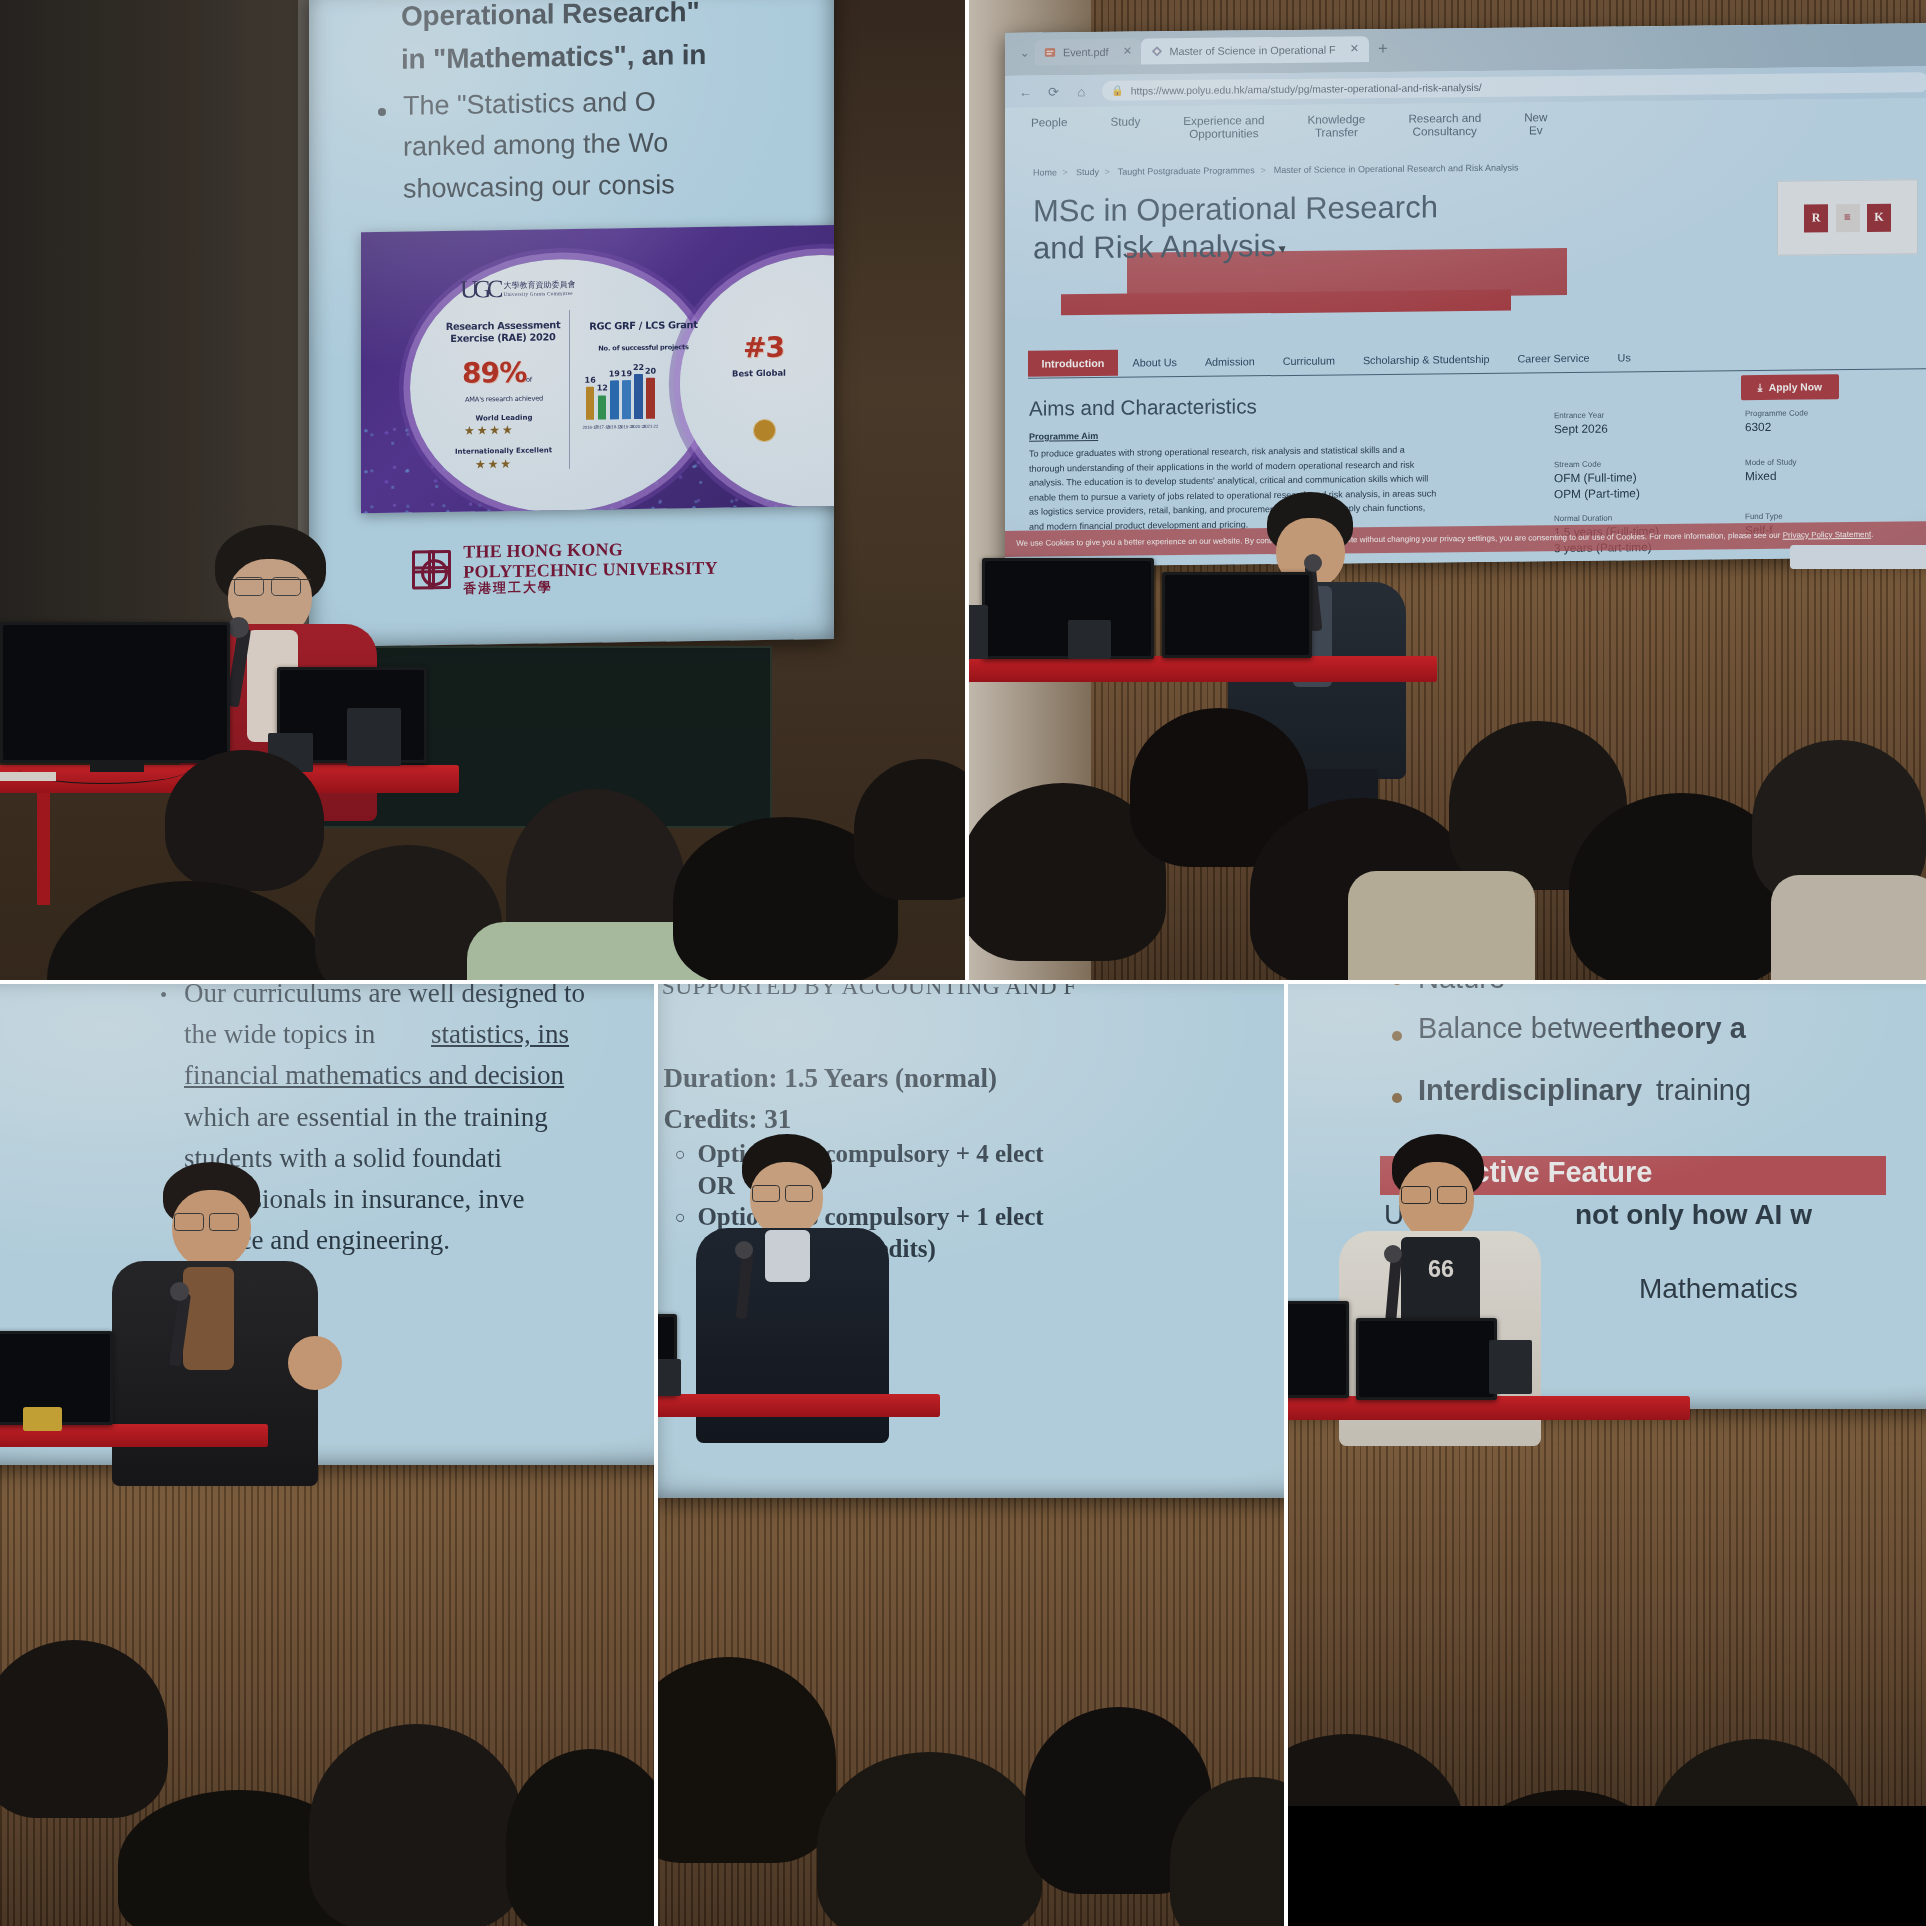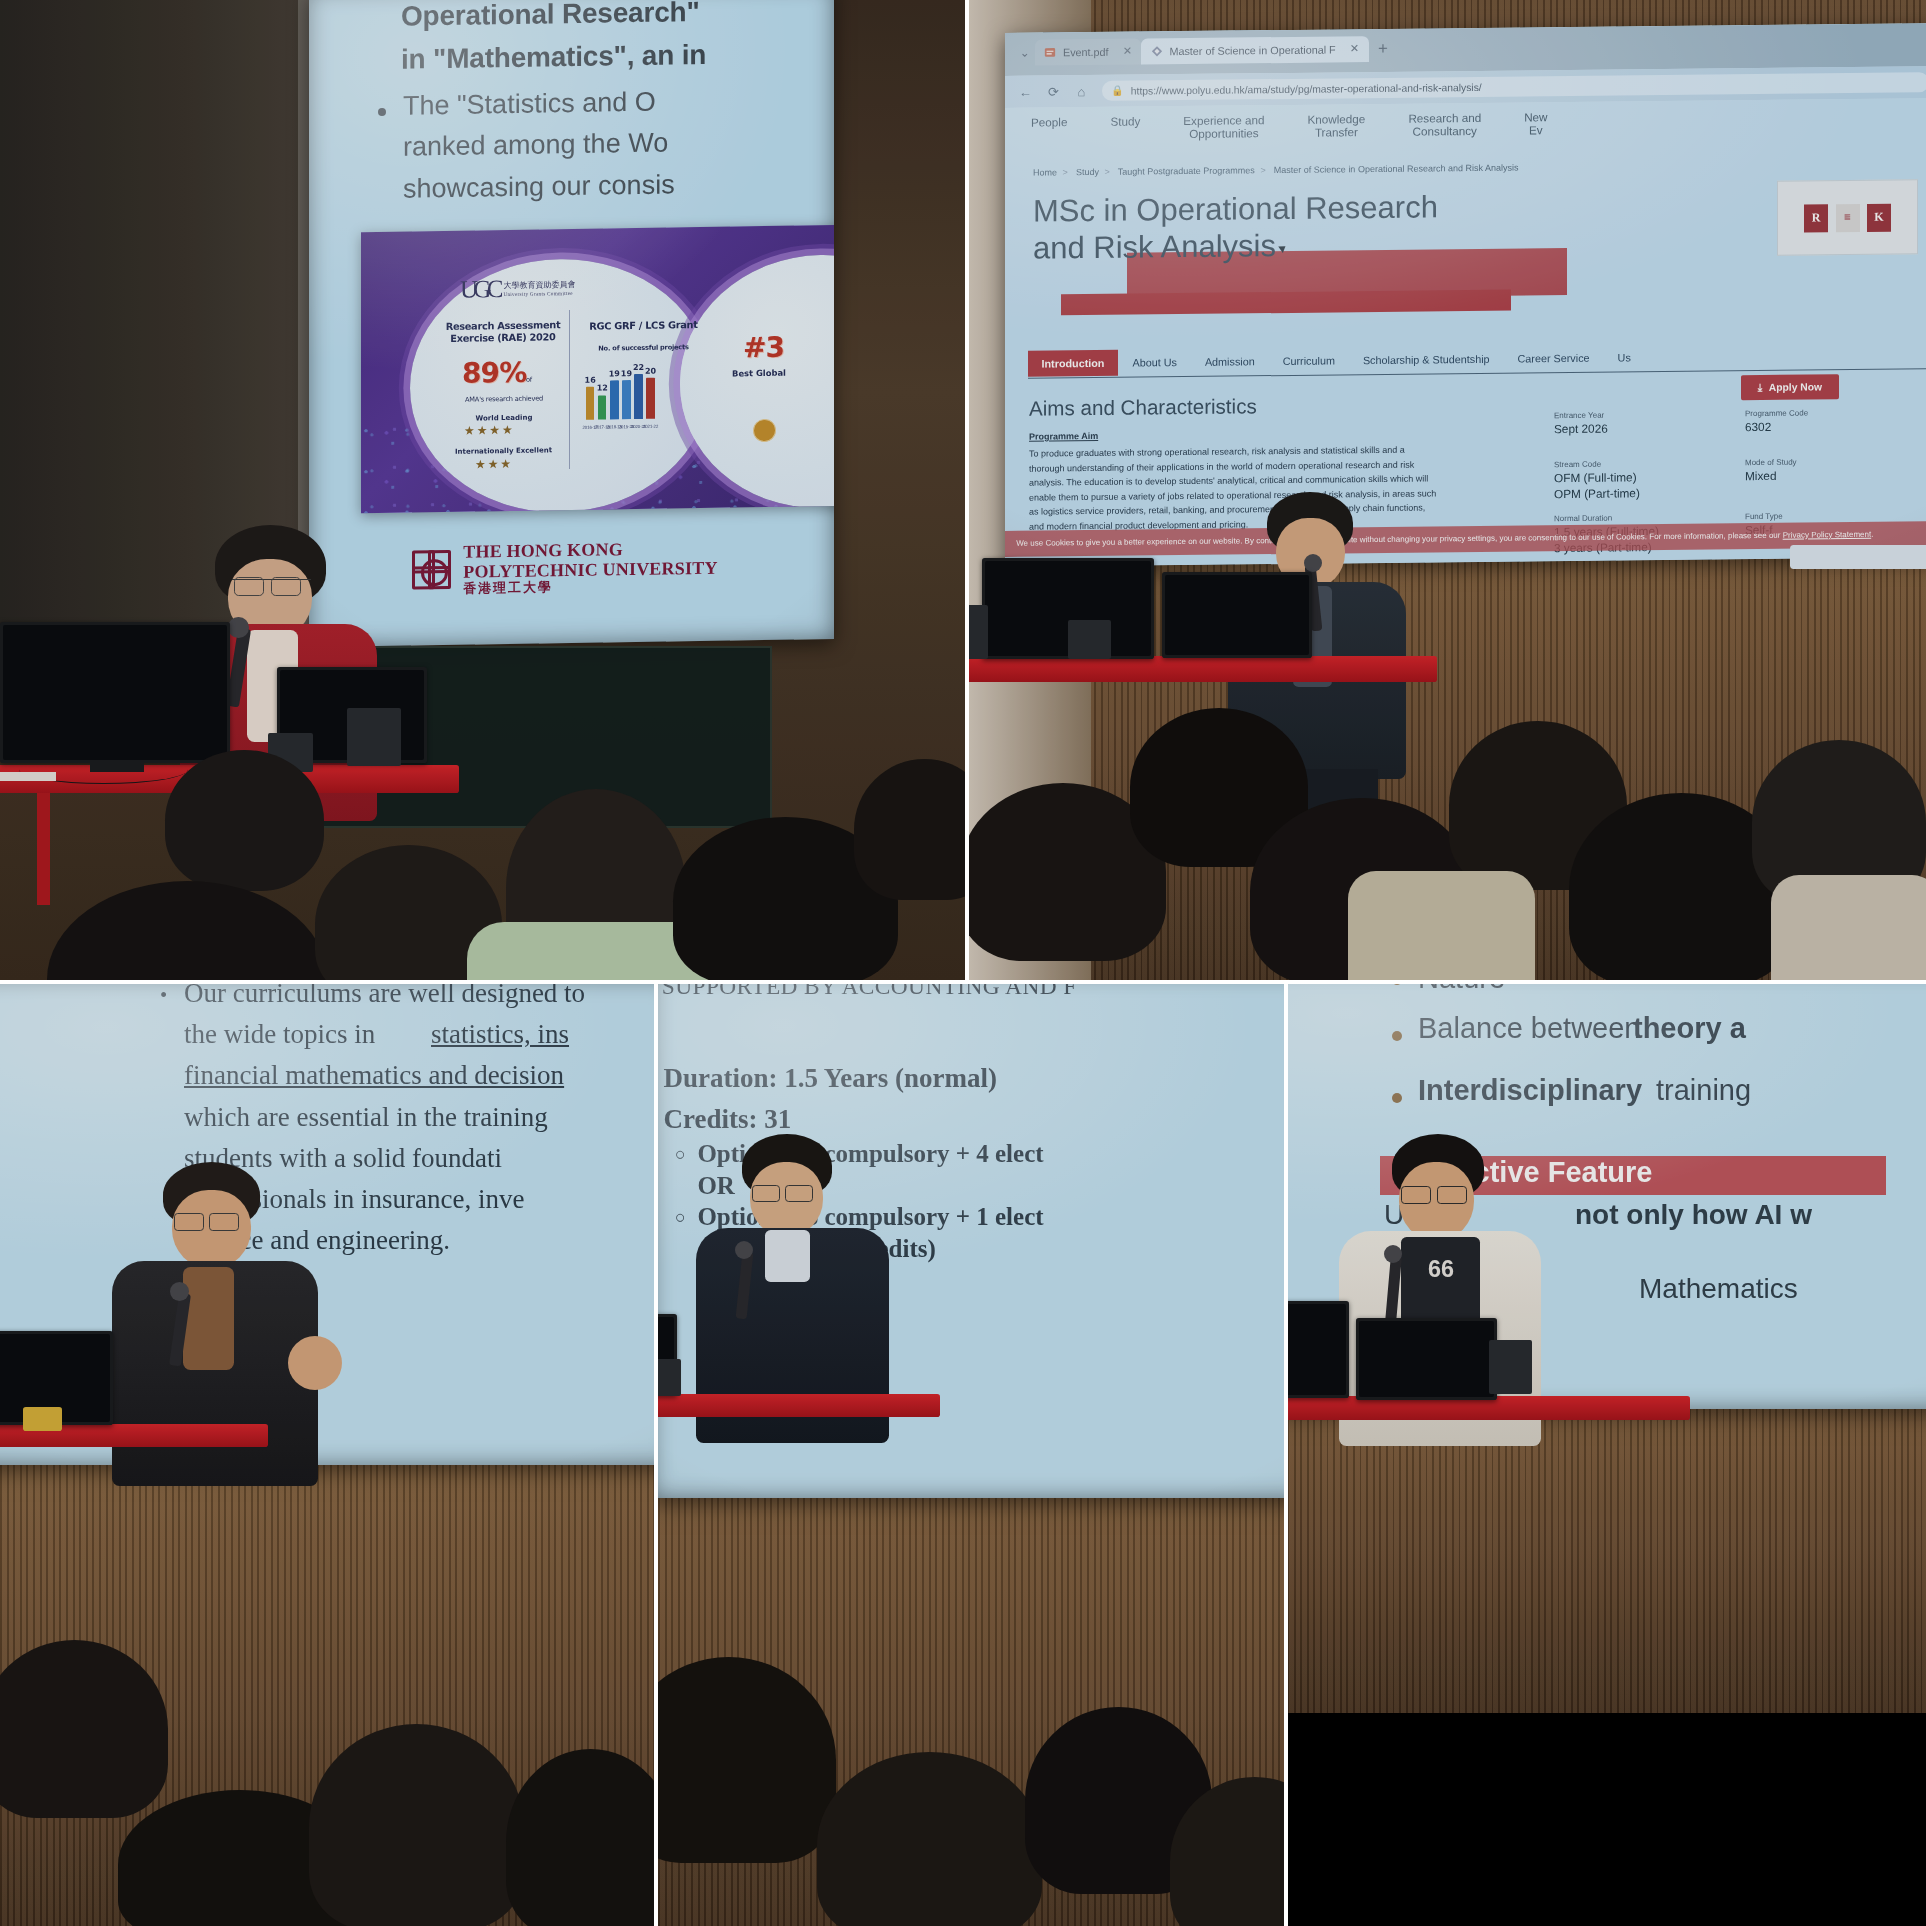--- a/index.html
+++ b/index.html
@@ -537,21 +537,21 @@
 
     <div class="speaker" style="left:-11.2px;top:375px;width:34px;height:37px;"></div>
 
     <div style="position:absolute;left:-37px;top:673px;width:215px;height:206px;border-radius:50% 50% 28% 28%;background:#17130f;"></div>
     <div style="position:absolute;left:159px;top:768px;width:225px;height:187px;border-radius:50% 50% 28% 28%;background:#1f1a16;"></div>
     <div style="position:absolute;left:367px;top:723px;width:187px;height:187px;border-radius:50% 50% 30% 30%;background:#131010;"></div>
     <div style="position:absolute;left:512px;top:793px;width:169px;height:169px;border-radius:50% 50% 30% 30%;background:#201b17;"></div>
     <div class="dim"></div>
   </div>
 
-  <div class="panel" style="left:1287px;top:984px;width:639px;height:729px;">
+  <div class="panel" style="left:1287px;top:984px;width:639px;height:822px;">
 
     <div class="wall slats"></div>
     <div class="screen warm" style="left:-94px;top:-15px;width:768px;height:440px;">
       <div style="position:absolute;inset:0;">
         <div class="s3" style="left:199px;top:5.6px;width:10.3px;height:10.3px;border-radius:50%;background:#7d5a2d;"></div>
         <div class="s3 serif" style="left:225px;top:-7.5px;font-size:29px;font-family:'Liberation Sans',sans-serif;">Nature</div>
 
         <div class="s3" style="left:199px;top:62px;width:10.3px;height:10.3px;border-radius:50%;background:#7d5a2d;"></div>
         <div class="s3" style="left:225px;top:43px;font-size:29px;color:#2f3f4c;">Balance between </div>
         <div class="s3" style="left:440px;top:43px;font-size:29px;font-weight:700;color:#2f3f4c;">theory a</div>

